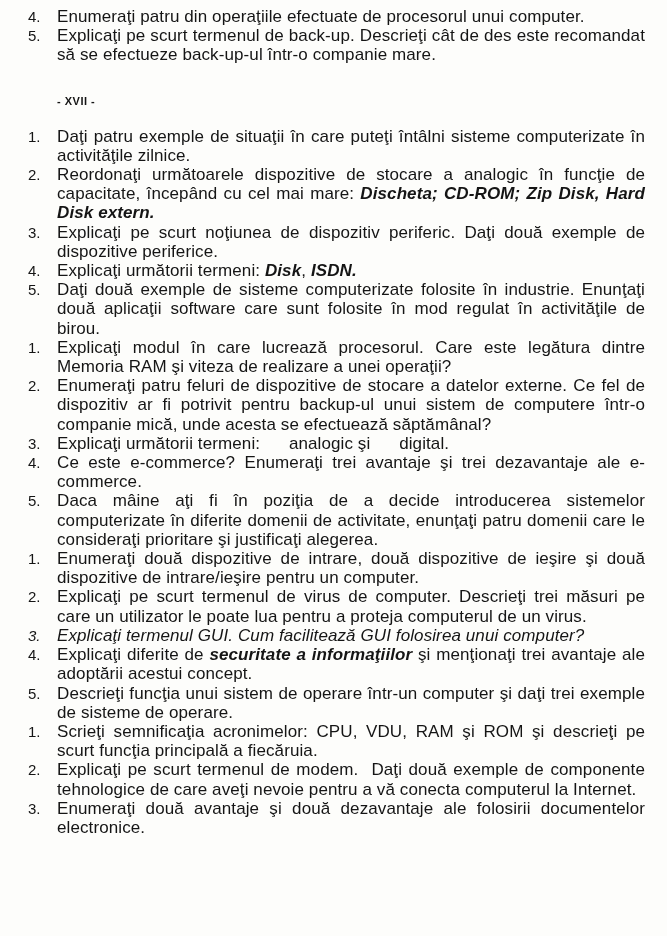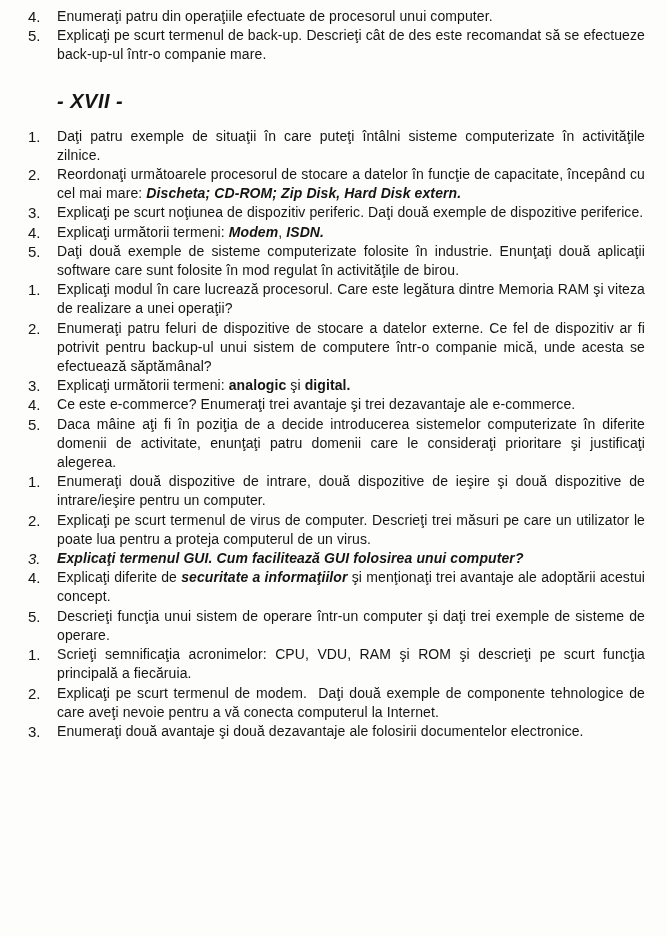--- a/index.html
+++ b/index.html
@@ -22,36 +22,35 @@
   }
   .q-num {
     flex: 0 0 29px;
     width: 29px;
     font-size: 15px;
     line-height: 19.2px;
   }
   .q-num.it { font-style: italic; }
   .q-body {
     width: 588px;
-    font-size: 14px;
+    font-size: 17px;
     line-height: 19.2px;
     text-align: justify;
     letter-spacing: 0.1px;
   }
   .section-header {
     margin: 27px 0 16px 29px;
-    font-size: 20px;
+    font-size: 11px;
     font-weight: bold;
     line-height: 19px;
     letter-spacing: 0.5px;
-    font-style: italic;
   }
   .seg.n  { font-weight: normal; font-style: normal; }
-  .seg.b  { font-weight: bold;   font-style: normal; }
-  .seg.i  { font-weight: bold; font-style: italic; margin-top: 24px; }
+  .seg.b  { font-weight: normal;   font-style: normal; margin-left: 24px; }
+  .seg.i  { font-weight: normal; font-style: italic; margin-top: 24px; }
   .seg.bi { font-weight: bold;   font-style: italic; }
 </style>
 </head>
 <body>
 
 <div class="page">
   <div id="intro-root">
       <div class="q-item">
         <div class="q-num">4.</div>
         <div class="q-body"><span class="seg n">Enumeraţi patru din operaţiile efectuate de procesorul unui computer.</span></div>
@@ -63,29 +62,29 @@
     </div>
   <div id="sections-root">
       <div>
         <div class="section-header">- XVII -</div>
         <div class="q-item">
           <div class="q-num">1.</div>
           <div class="q-body"><span class="seg n">Daţi patru exemple de situaţii în care puteţi întâlni sisteme computerizate în activităţile zilnice.</span></div>
         </div>
         <div class="q-item">
           <div class="q-num">2.</div>
-          <div class="q-body"><span class="seg n">Reordonaţi următoarele procesorul de stocare a datelor în funcţie de capacitate, începând cu cel mai mare: </span><span class="seg bi">Discheta; CD-ROM; Zip Disk, Hard Disk extern.</span></div>
+          <div class="q-body"><span class="seg n">Reordonaţi următoarele dispozitive de stocare a analogic în funcţie de capacitate, începând cu cel mai mare: </span><span class="seg bi">Discheta; CD-ROM; Zip Disk, Hard Disk extern.</span></div>
         </div>
         <div class="q-item">
           <div class="q-num">3.</div>
           <div class="q-body"><span class="seg n">Explicaţi pe scurt noţiunea de dispozitiv periferic. Daţi două exemple de dispozitive periferice.</span></div>
         </div>
         <div class="q-item">
           <div class="q-num">4.</div>
-          <div class="q-body"><span class="seg n">Explicaţi următorii termeni: </span><span class="seg bi">Modem</span><span class="seg n">, </span><span class="seg bi">ISDN.</span></div>
+          <div class="q-body"><span class="seg n">Explicaţi următorii termeni: </span><span class="seg bi">Disk</span><span class="seg n">, </span><span class="seg bi">ISDN.</span></div>
         </div>
         <div class="q-item">
           <div class="q-num">5.</div>
           <div class="q-body"><span class="seg n">Daţi două exemple de sisteme computerizate folosite în industrie. Enunţaţi două aplicaţii software care sunt folosite în mod regulat în activităţile de birou.</span></div>
         </div>
       </div>
       <div>
         <div class="q-item">
           <div class="q-num">1.</div>
           <div class="q-body"><span class="seg n">Explicaţi modul în care lucrează procesorul. Care este legătura dintre Memoria RAM şi viteza de realizare a unei operaţii?</span></div>

